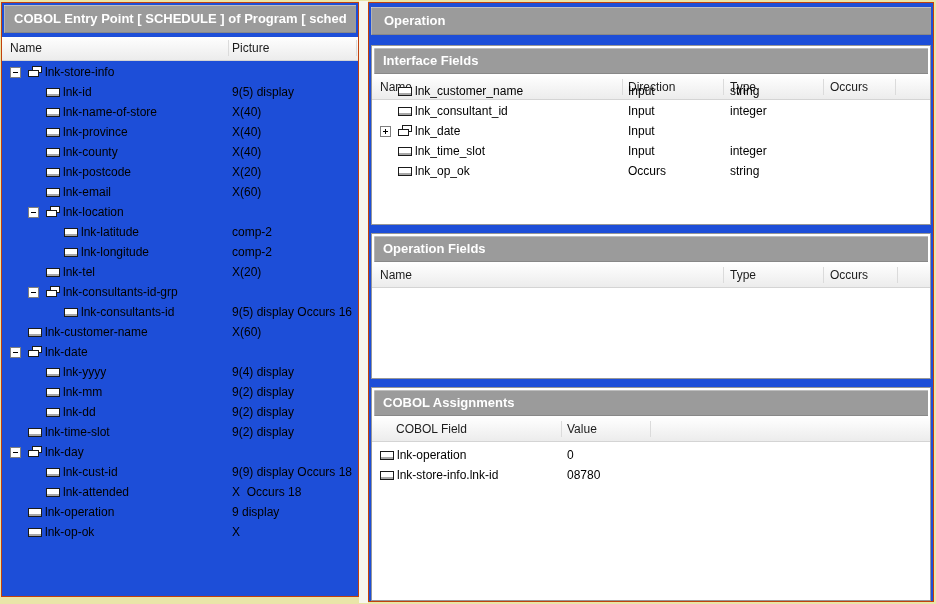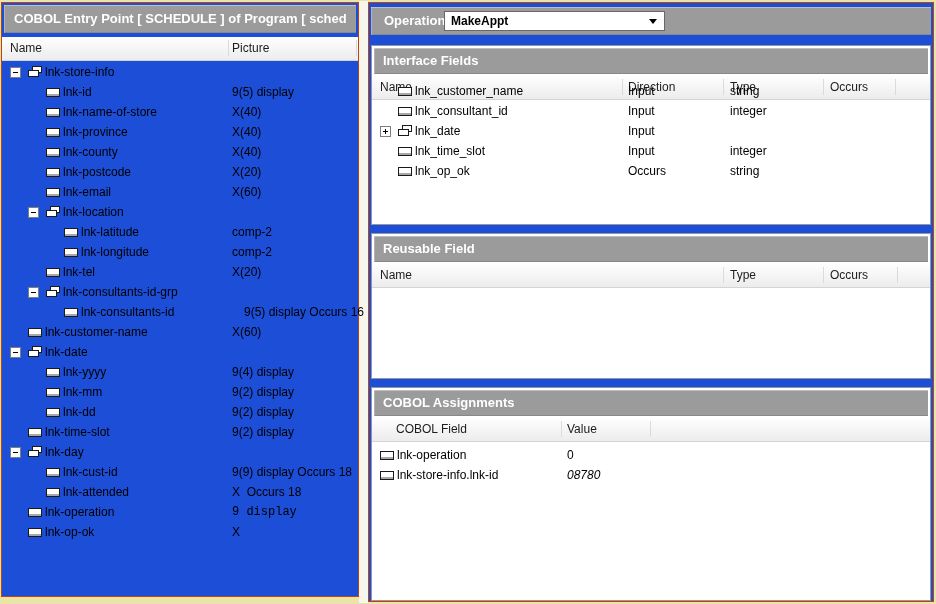--- a/index.html
+++ b/index.html
@@ -182,21 +182,21 @@
         </span>
         <span class="grp-icon"></span>
         <span class="nm">lnk-consultants-id-grp</span>
         <span class="abscol" style="left: 230px;"></span>
       </div>
       <div class="trow">
         <span class="ind" style="width: 44px;"></span>
         <span class="slot"></span>
         <span class="fld-icon"></span>
         <span class="nm">lnk-consultants-id</span>
-        <span class="abscol" style="left: 242px;">9(5) display Occurs 16</span>
+        <span class="abscol" style="left: 230px;">9(5) display Occurs 16</span>
       </div>
       <div class="trow">
         <span class="ind" style="width: 8px;"></span>
         <span class="slot"></span>
         <span class="fld-icon"></span>
         <span class="nm">lnk-customer-name</span>
         <span class="abscol" style="left: 230px;">X(60)</span>
       </div>
       <div class="trow">
         <span class="ind" style="width: 8px;"></span>
@@ -260,40 +260,36 @@
         <span class="slot"></span>
         <span class="fld-icon"></span>
         <span class="nm">lnk-attended</span>
         <span class="abscol" style="left: 230px;">X  Occurs 18</span>
       </div>
       <div class="trow">
         <span class="ind" style="width: 8px;"></span>
         <span class="slot"></span>
         <span class="fld-icon"></span>
         <span class="nm">lnk-operation</span>
-        <span class="abscol" style="left: 230px; font-family: Liberation Mono, monospace;">9 display</span>
+        <span class="abscol" style="left: 230px;">9 display</span>
       </div>
       <div class="trow">
         <span class="ind" style="width: 8px;"></span>
         <span class="slot"></span>
         <span class="fld-icon"></span>
         <span class="nm">lnk-op-ok</span>
         <span class="abscol" style="left: 230px;">X</span>
       </div>
     </div>
 </div>
 
 <div id="right-panel" class="panel">
 
   <div id="op-bar" class="bar">
     <span>Operation</span>
-    <div id="op-combo">
-      <span>MakeAppt</span>
-      <span class="arrow"></span>
-    </div>
   </div>
 
   <div id="if-section" class="section">
     <div class="sechead">Interface Fields</div>
     <div class="colrow">
       <span class="colhead" style="left:8px">Name</span>
       <span class="colhead" style="left:256px">Direction</span>
       <span class="colhead" style="left:358px">Type</span>
       <span class="colhead" style="left:458px">Occurs</span>
       <i class="vsep" style="left:250px"></i>
@@ -349,21 +345,21 @@
           <span class="fld-icon"></span>
           <span class="nm">lnk_op_ok</span>
           <span class="abscol" style="left: 256px;">Occurs</span>
           <span class="abscol" style="left: 358px;">string</span>
           <span class="abscol" style="left: 458px;"></span>
         </div>
       </div>
   </div>
 
   <div id="ru-section" class="section">
-    <div class="sechead blue">Reusable Field</div>
+    <div class="sechead blue">Operation Fields</div>
     <div class="colrow">
       <span class="colhead" style="left:8px">Name</span>
       <span class="colhead" style="left:358px">Type</span>
       <span class="colhead" style="left:458px">Occurs</span>
       <i class="vsep" style="left:351px"></i>
       <i class="vsep" style="left:451px"></i>
       <i class="vsep" style="left:525px"></i>
     </div>
     <div id="ru-rows" class="rows"></div>
   </div>
@@ -380,17 +376,17 @@
         <div class="trow">
           <span class="ind" style="width: 8px;"></span>
           <span class="fld-icon"></span>
           <span class="nm">lnk-operation</span>
           <span class="abscol" style="left: 195px;">0</span>
         </div>
         <div class="trow">
           <span class="ind" style="width: 8px;"></span>
           <span class="fld-icon"></span>
           <span class="nm">lnk-store-info.lnk-id</span>
-          <span class="abscol" style="left: 195px; font-style: italic;">08780</span>
+          <span class="abscol" style="left: 195px;">08780</span>
         </div>
       </div>
   </div>
 </div>
 
 </body></html>

